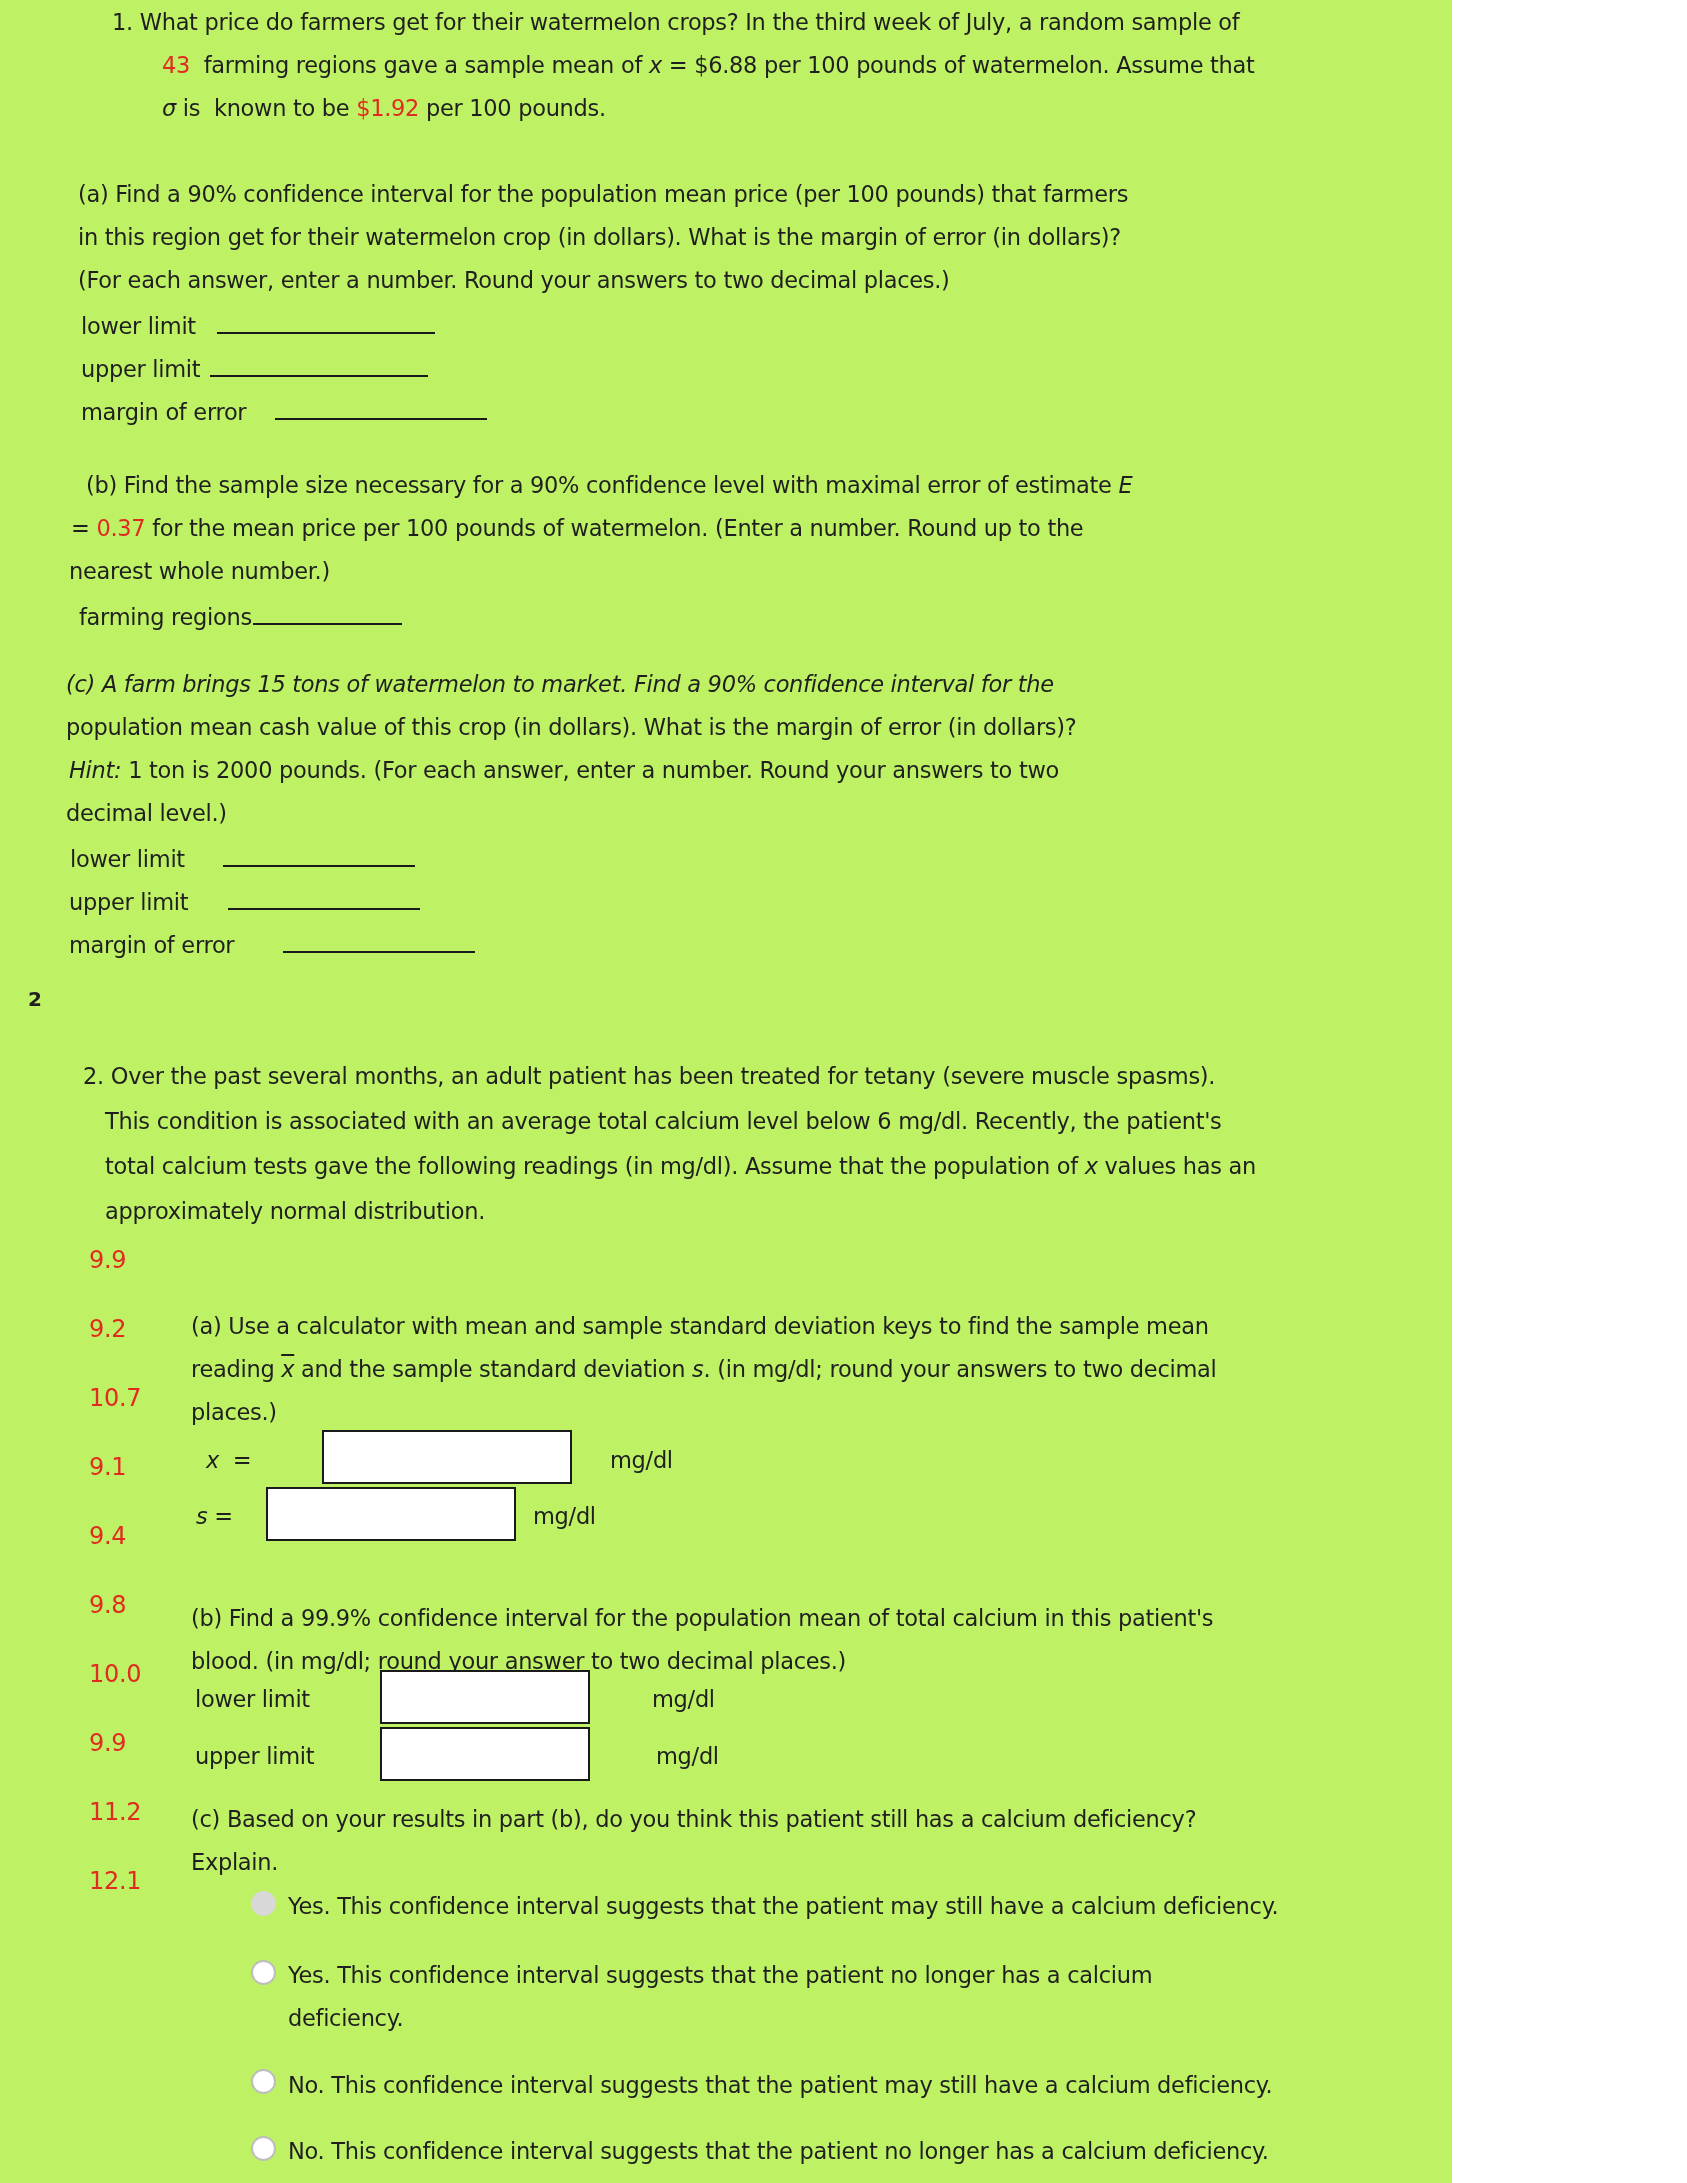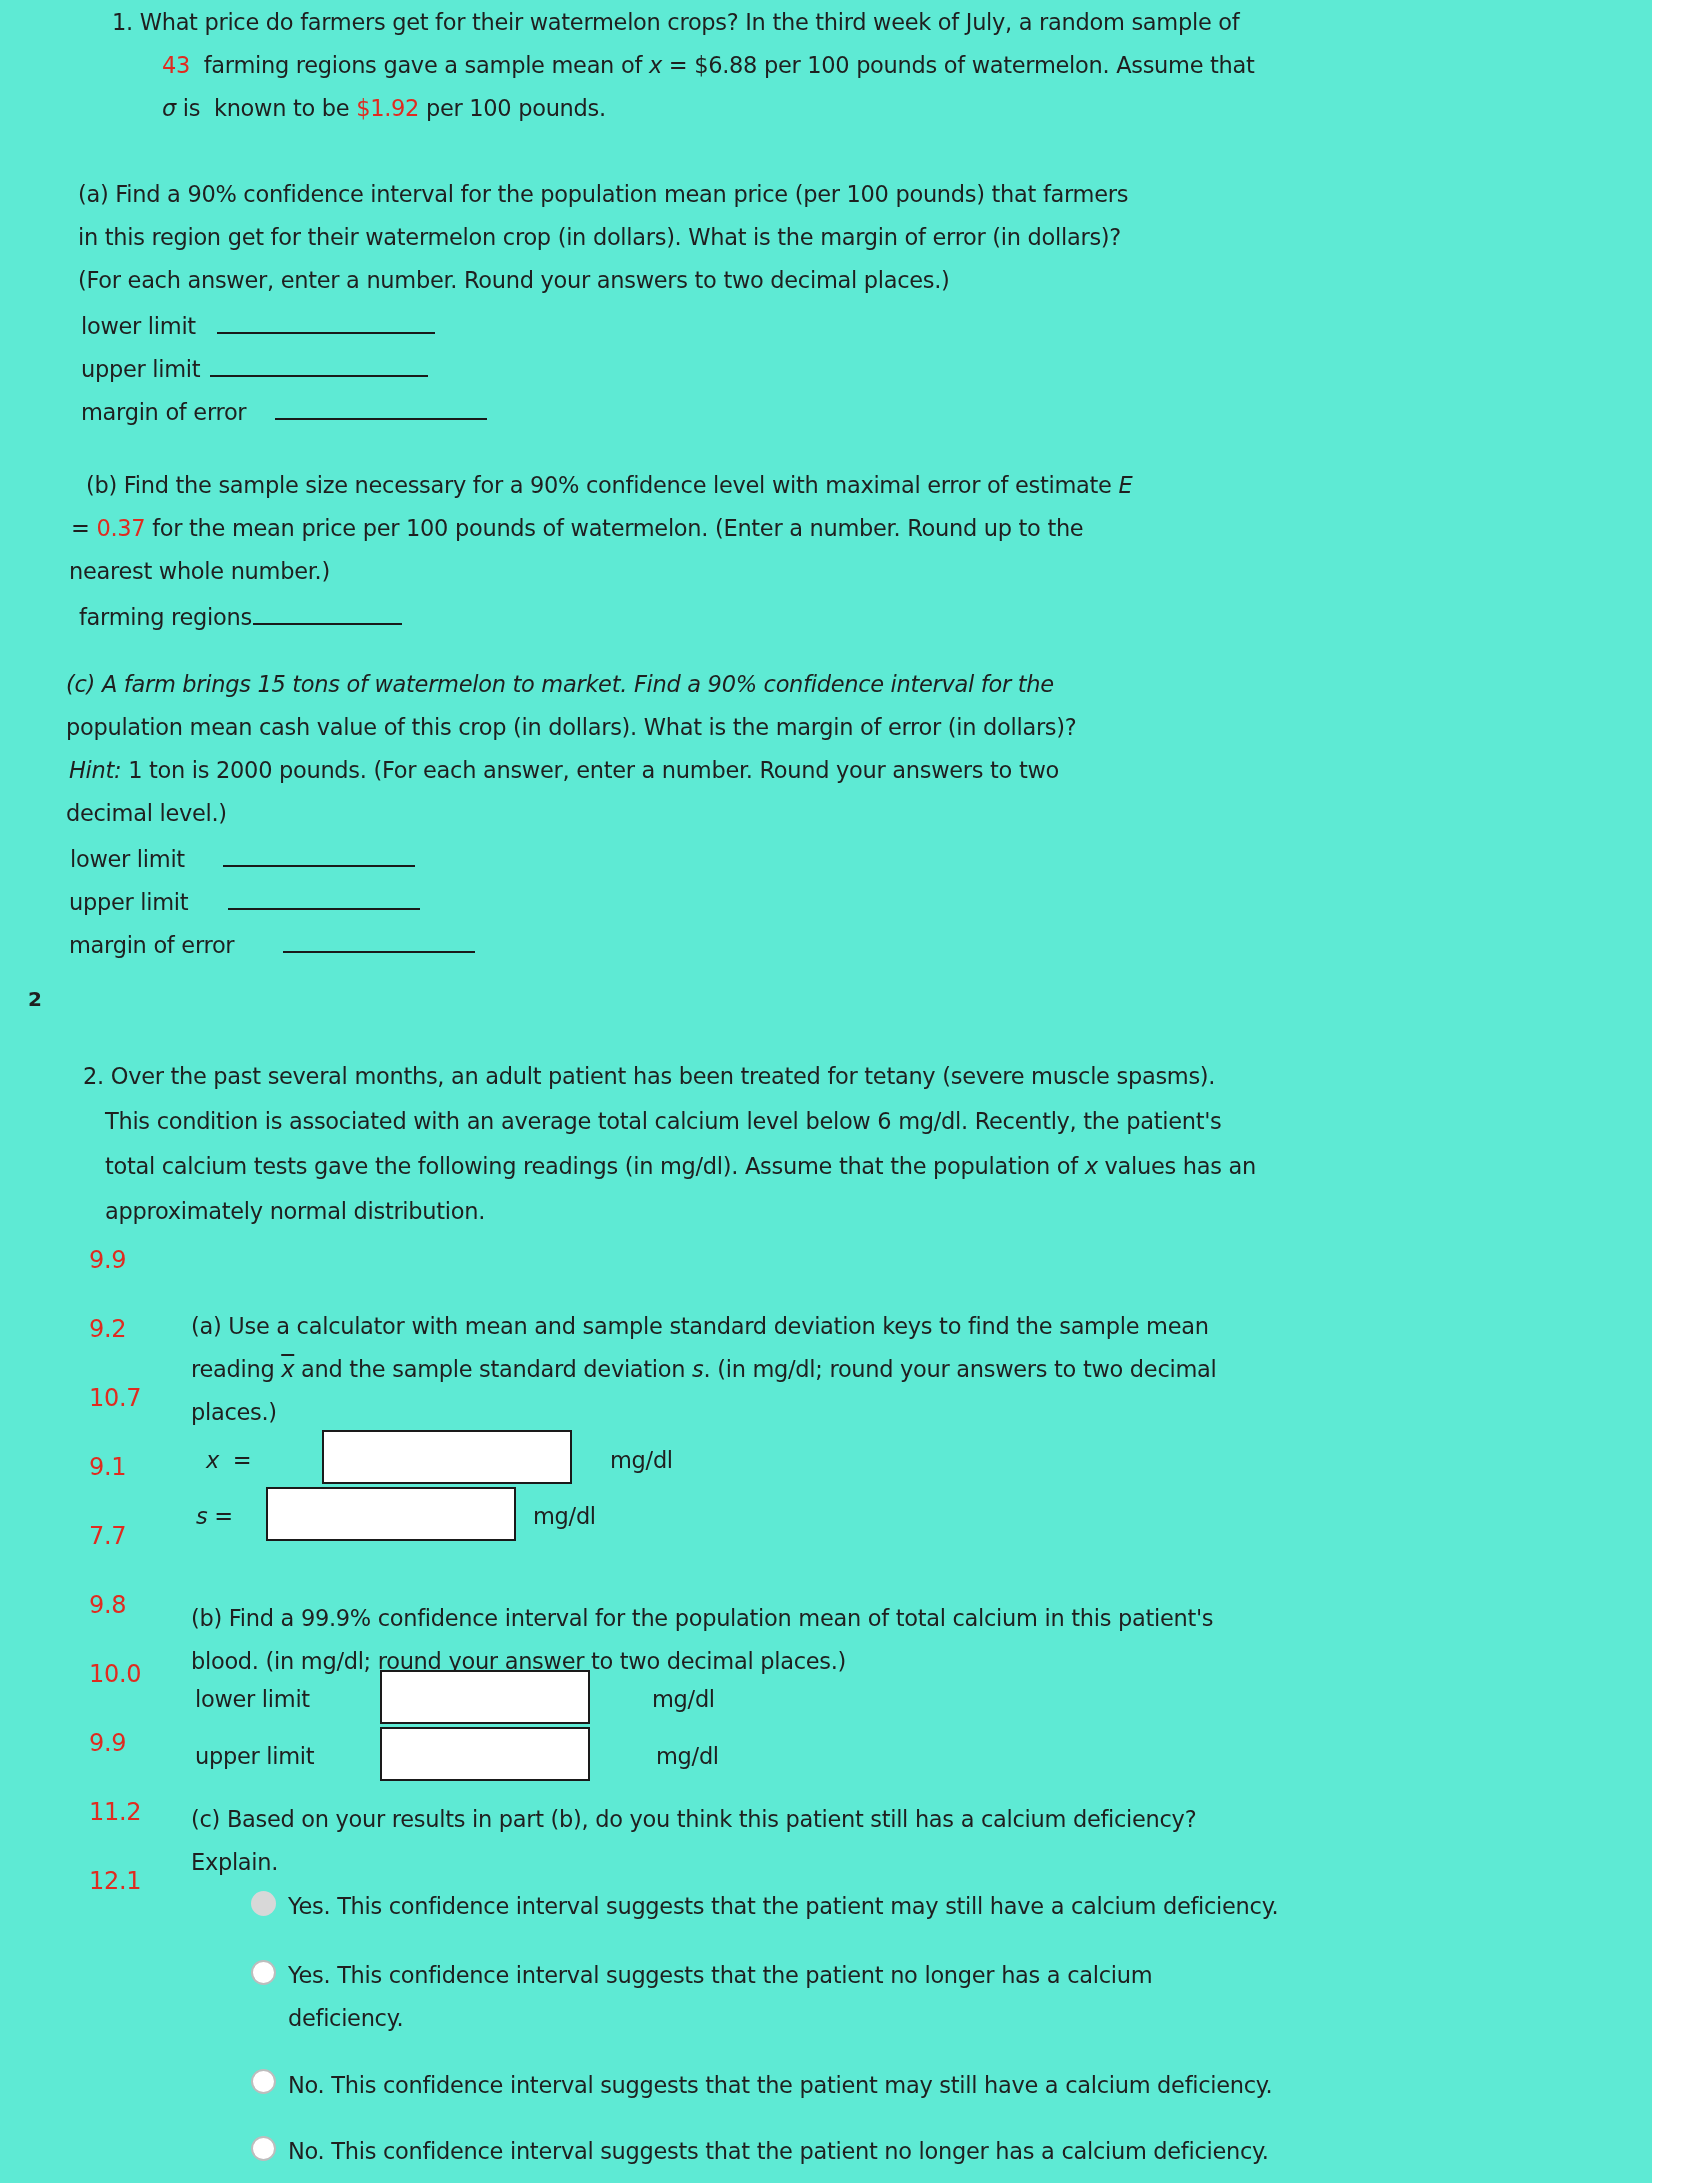--- a/index.html
+++ b/index.html
@@ -1,19 +1,19 @@
 <!DOCTYPE html>
 <html style="font-size:10.6px"><head>
 <meta charset="utf-8">
 <style>
   html,body { margin:0; padding:0; background:#ffffff; }
   #page {
     position:relative;
-    width:1652px; height:2183px;
-    background:#5eead4;
+    width:1452px; height:2183px;
+    background:#bef264;
     font-family:"DejaVu Sans","Liberation Sans",sans-serif;
     color:#1f1f1f;
     letter-spacing:-0.3px;
   }
   .line { position:absolute; white-space:pre; font-size:22.5px; line-height:29px; }
   .red { color:#e02b20; }
   .it  { font-style:italic; }
   .ov  { text-decoration:overline; }
   .blank {
     display:inline-block;
@@ -73,21 +73,21 @@
   <div class="line" style="left:83px; top:1062px;"><span>2. Over the past several months, an adult patient has been treated for tetany (severe muscle spasms).</span></div>
   <div class="line" style="left:105px; top:1107px;"><span>This condition is associated with an average total calcium level below 6 mg/dl. Recently, the patient's</span></div>
   <div class="line" style="left:105px; top:1152px;"><span>total calcium tests gave the following readings (in mg/dl). Assume that the population of </span><span class="it">x</span><span> values has an</span></div>
   <div class="line" style="left:105px; top:1197px;"><span>approximately normal distribution.</span></div>
 
   <div class="line red" style="left:89px; top:1246px; font-size:24px; display:flex; gap:40px;flex-direction:column;">
     <span>9.9</span>
     <span>9.2</span>
     <span>10.7</span>
     <span>9.1</span>
-    <span>7.7</span>
+    <span>9.4</span>
     <span>9.8</span>
     <span>10.0</span>
     <span>9.9</span>
     <span>11.2</span>
     <span>12.1</span>
   </div>
 
   <div class="line" style="left:191px; top:1312px;"><span>(a) Use a calculator with mean and sample standard deviation keys to find the sample mean</span></div>
   <div class="line" style="left:191px; top:1355px;"><span>reading </span><span class="it ov">x</span><span> and the sample standard deviation </span><span class="it">s</span><span>. (in mg/dl; round your answers to two decimal</span></div>
   <div class="line" style="left:191px; top:1398px;"><span>places.)</span></div>

